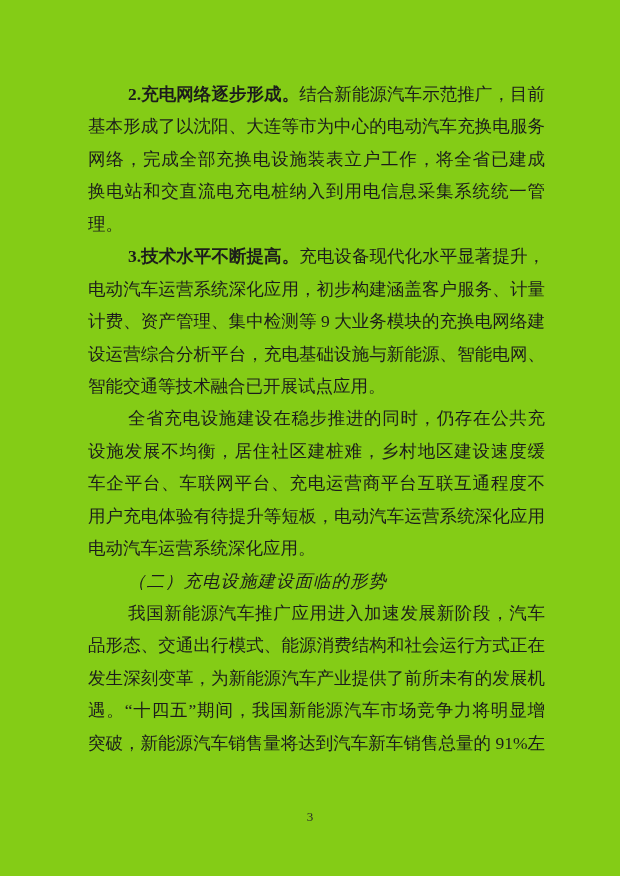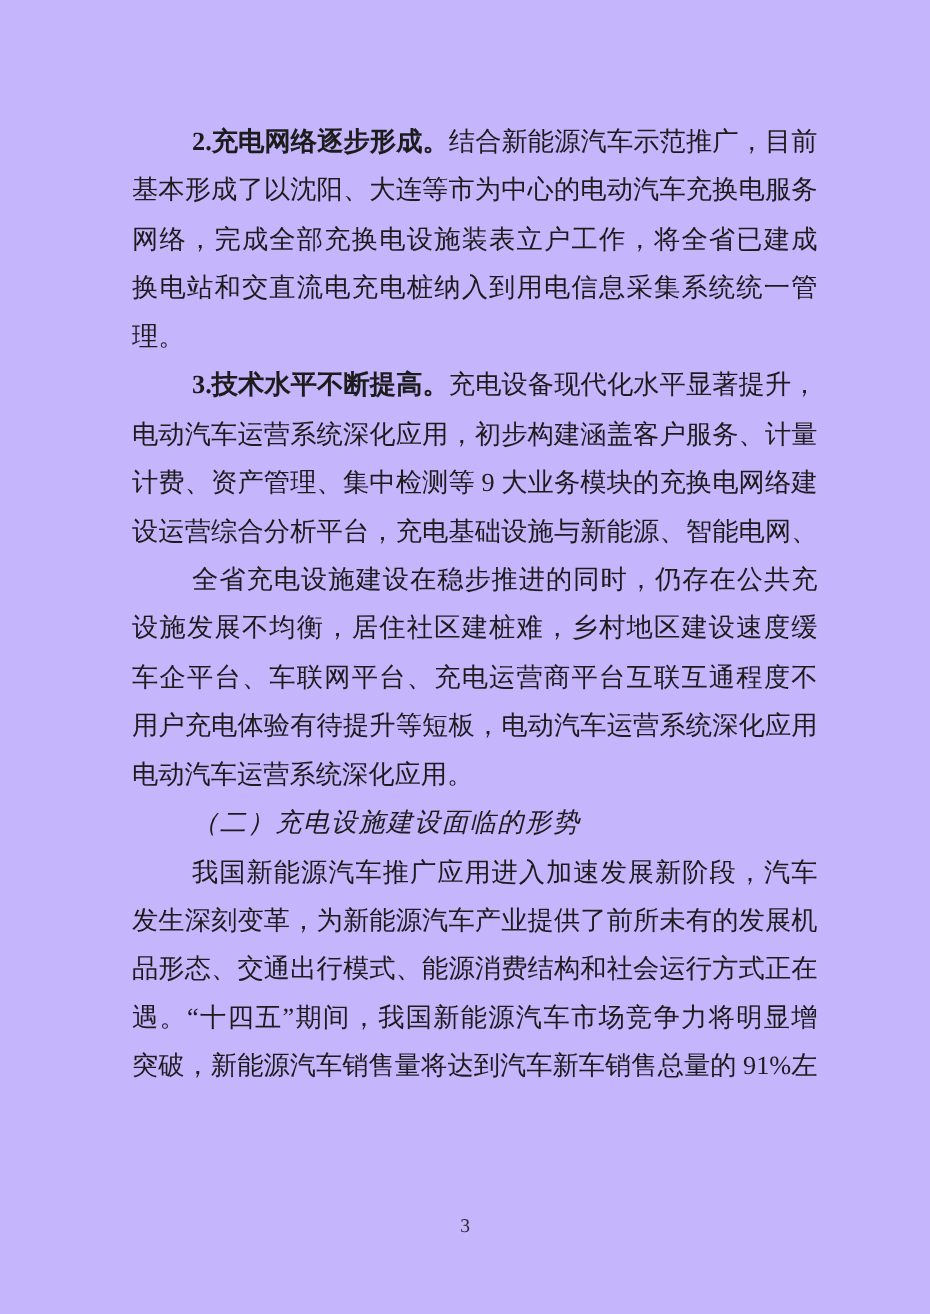--- a/index.html
+++ b/index.html
@@ -4,21 +4,21 @@
 <style>
   html, body {
     margin: 0;
     padding: 0;
     background: #ffffff;
   }
   .page {
     position: relative;
     width: 620px;
     height: 876px;
-    background: #c4b5fd;
+    background: #84cc16;
     overflow: hidden;
     font-family: "Liberation Serif", "DejaVu Serif", serif;
     color: #1c1c1c;
   }
   .doc-body {
     position: absolute;
     left: 88px;
     top: 78px;
     width: 457px;
   }
@@ -68,31 +68,32 @@
     <div class="line indent"><span class="lead">2.充电网络逐步形成。</span><span>结合新能源汽车示范推广，目前</span></div>
     <div class="line">基本形成了以沈阳、大连等市为中心的电动汽车充换电服务</div>
     <div class="line">网络，完成全部充换电设施装表立户工作，将全省已建成充、</div>
     <div class="line">换电站和交直流电充电桩纳入到用电信息采集系统统一管</div>
     <div class="line flush">理。</div>
 
     <div class="line indent"><span class="lead">3.技术水平不断提高。</span><span>充电设备现代化水平显著提升，</span></div>
     <div class="line">电动汽车运营系统深化应用，初步构建涵盖客户服务、计量</div>
     <div class="line">计费、资产管理、集中检测等 9 大业务模块的充换电网络建</div>
     <div class="line">设运营综合分析平台，充电基础设施与新能源、智能电网、</div>
+    <div class="line flush">智能交通等技术融合已开展试点应用。</div>
 
     <div class="line indent">全省充电设施建设在稳步推进的同时，仍存在公共充电</div>
     <div class="line">设施发展不均衡，居住社区建桩难，乡村地区建设速度缓慢，</div>
     <div class="line">车企平台、车联网平台、充电运营商平台互联互通程度不高，</div>
     <div class="line">用户充电体验有待提升等短板，电动汽车运营系统深化应用</div>
     <div class="line flush">电动汽车运营系统深化应用。</div>
 
     <div class="line indent flush kaiti">（二）充电设施建设面临的形势</div>
 
     <div class="line indent">我国新能源汽车推广应用进入加速发展新阶段，汽车产</div>
+    <div class="line">品形态、交通出行模式、能源消费结构和社会运行方式正在</div>
     <div class="line">发生深刻变革，为新能源汽车产业提供了前所未有的发展机</div>
-    <div class="line">品形态、交通出行模式、能源消费结构和社会运行方式正在</div>
     <div class="line">遇。“十四五”期间，我国新能源汽车市场竞争力将明显增强，</div>
     <div class="line">突破，新能源汽车销售量将达到汽车新车销售总量的 91%左</div>
 
   </div>
 
   <div class="page-num">3</div>
 </div>
 
 </body></html>

